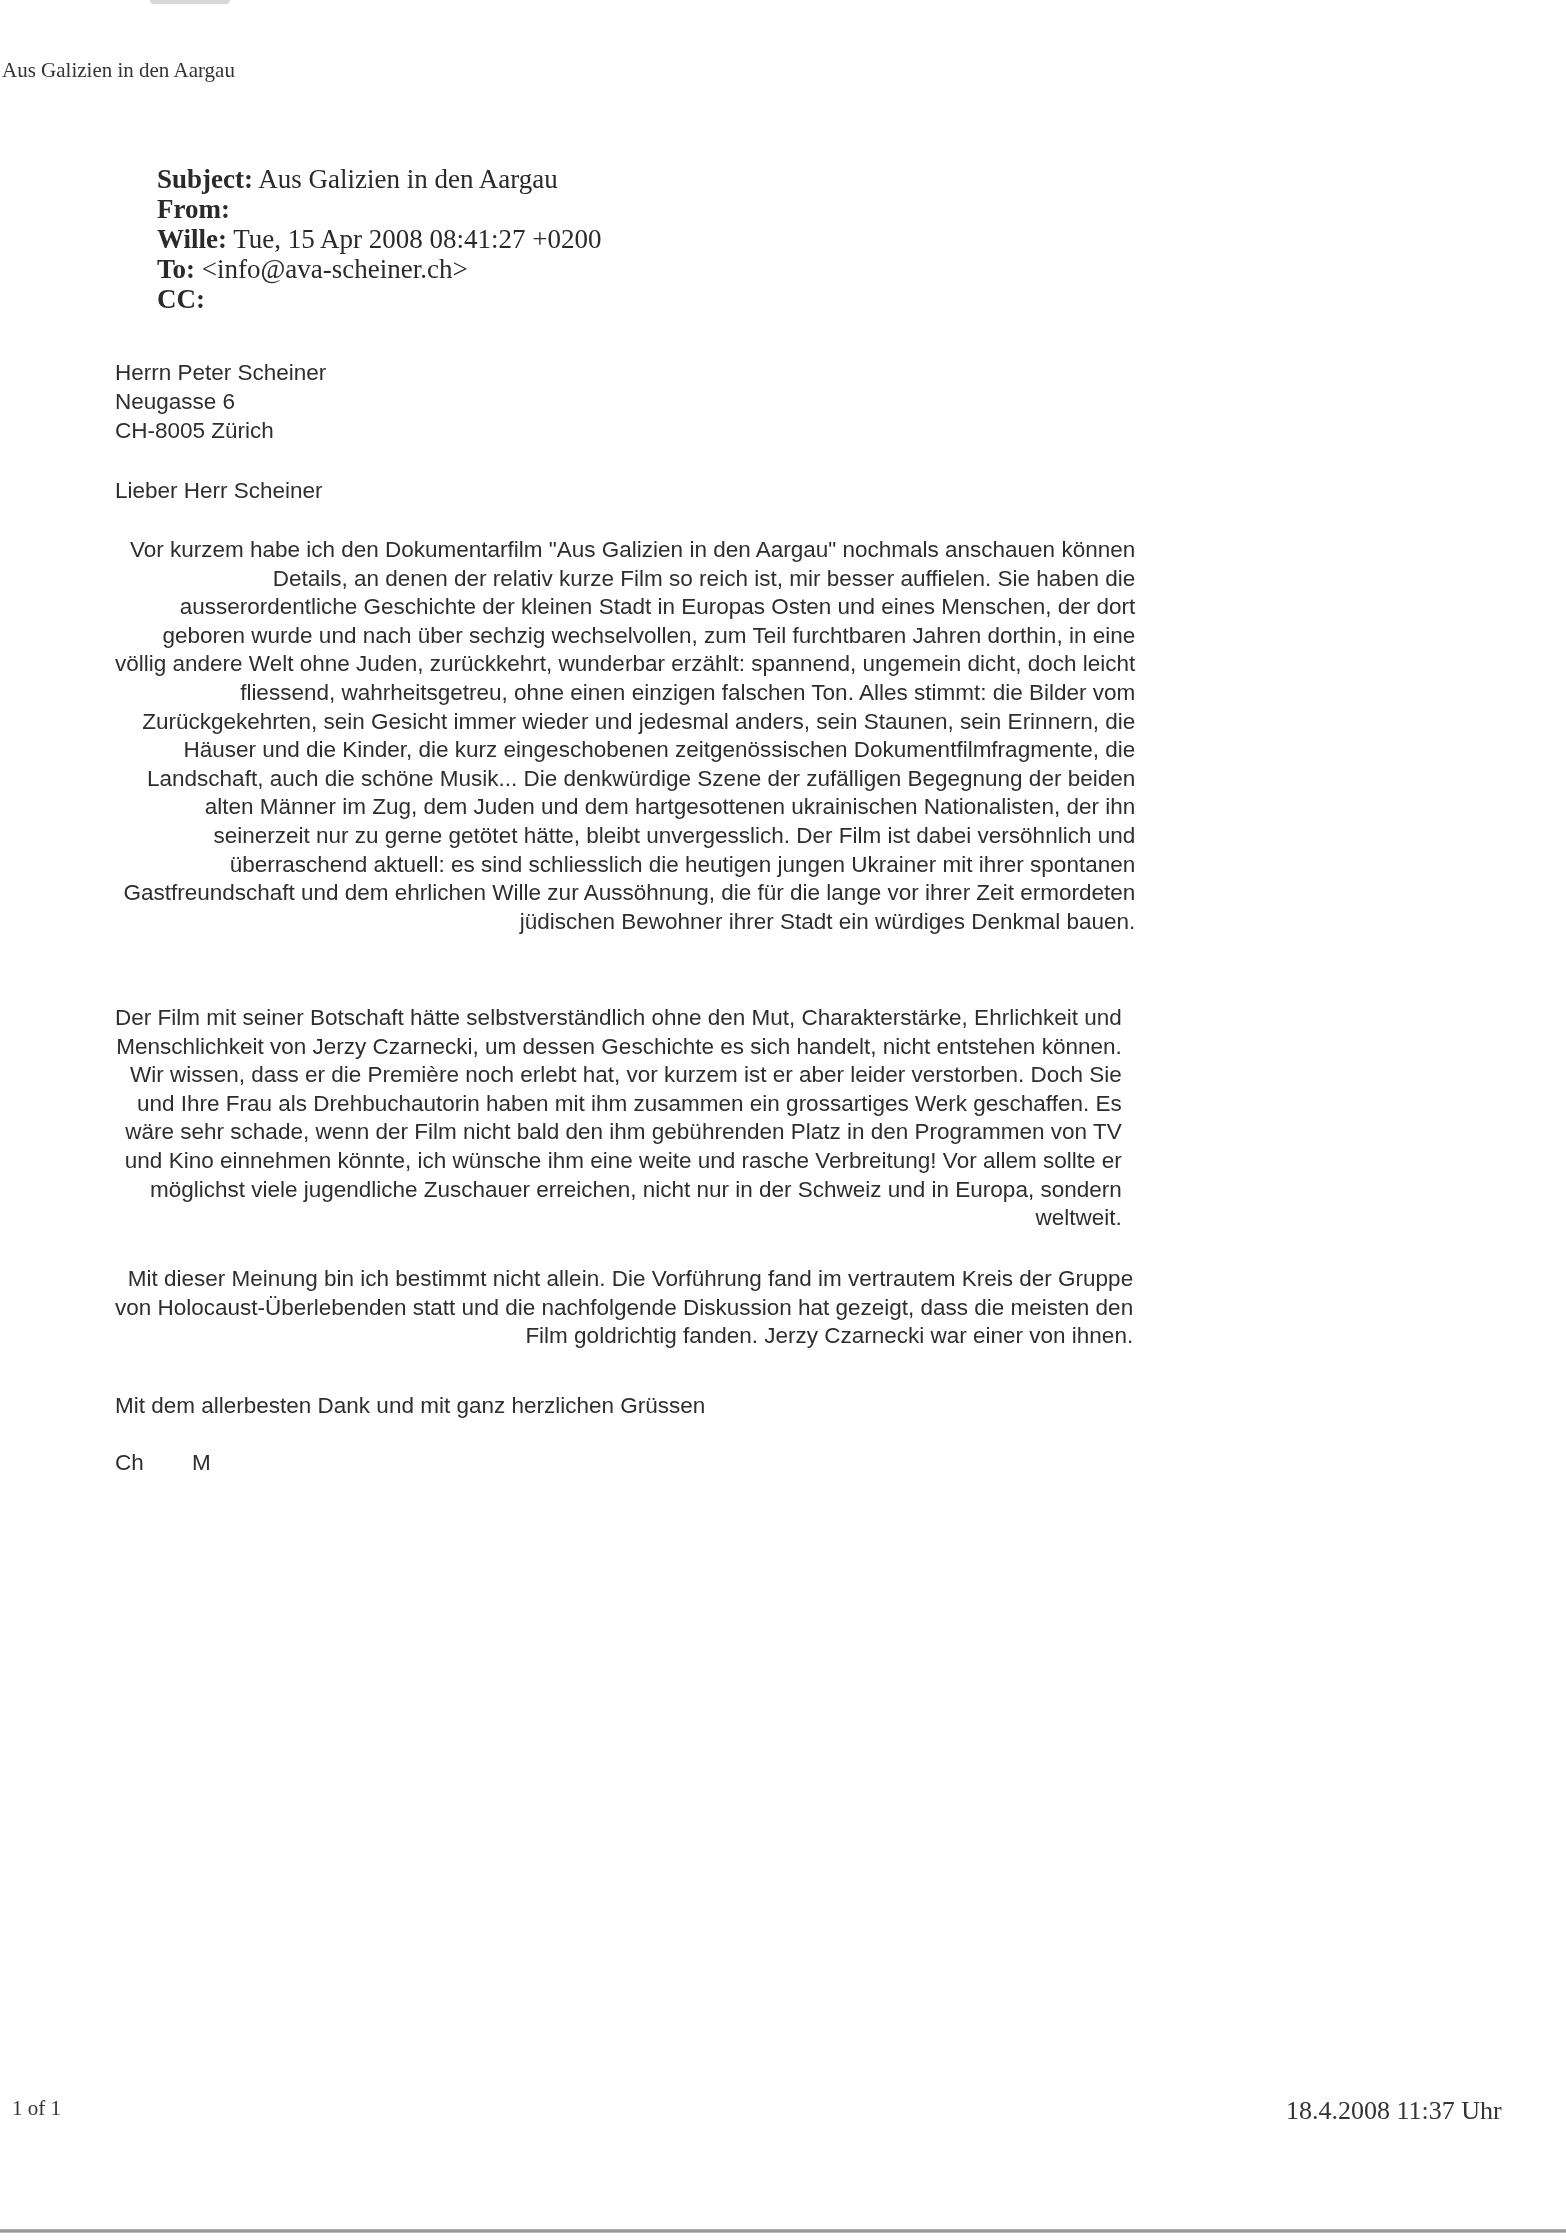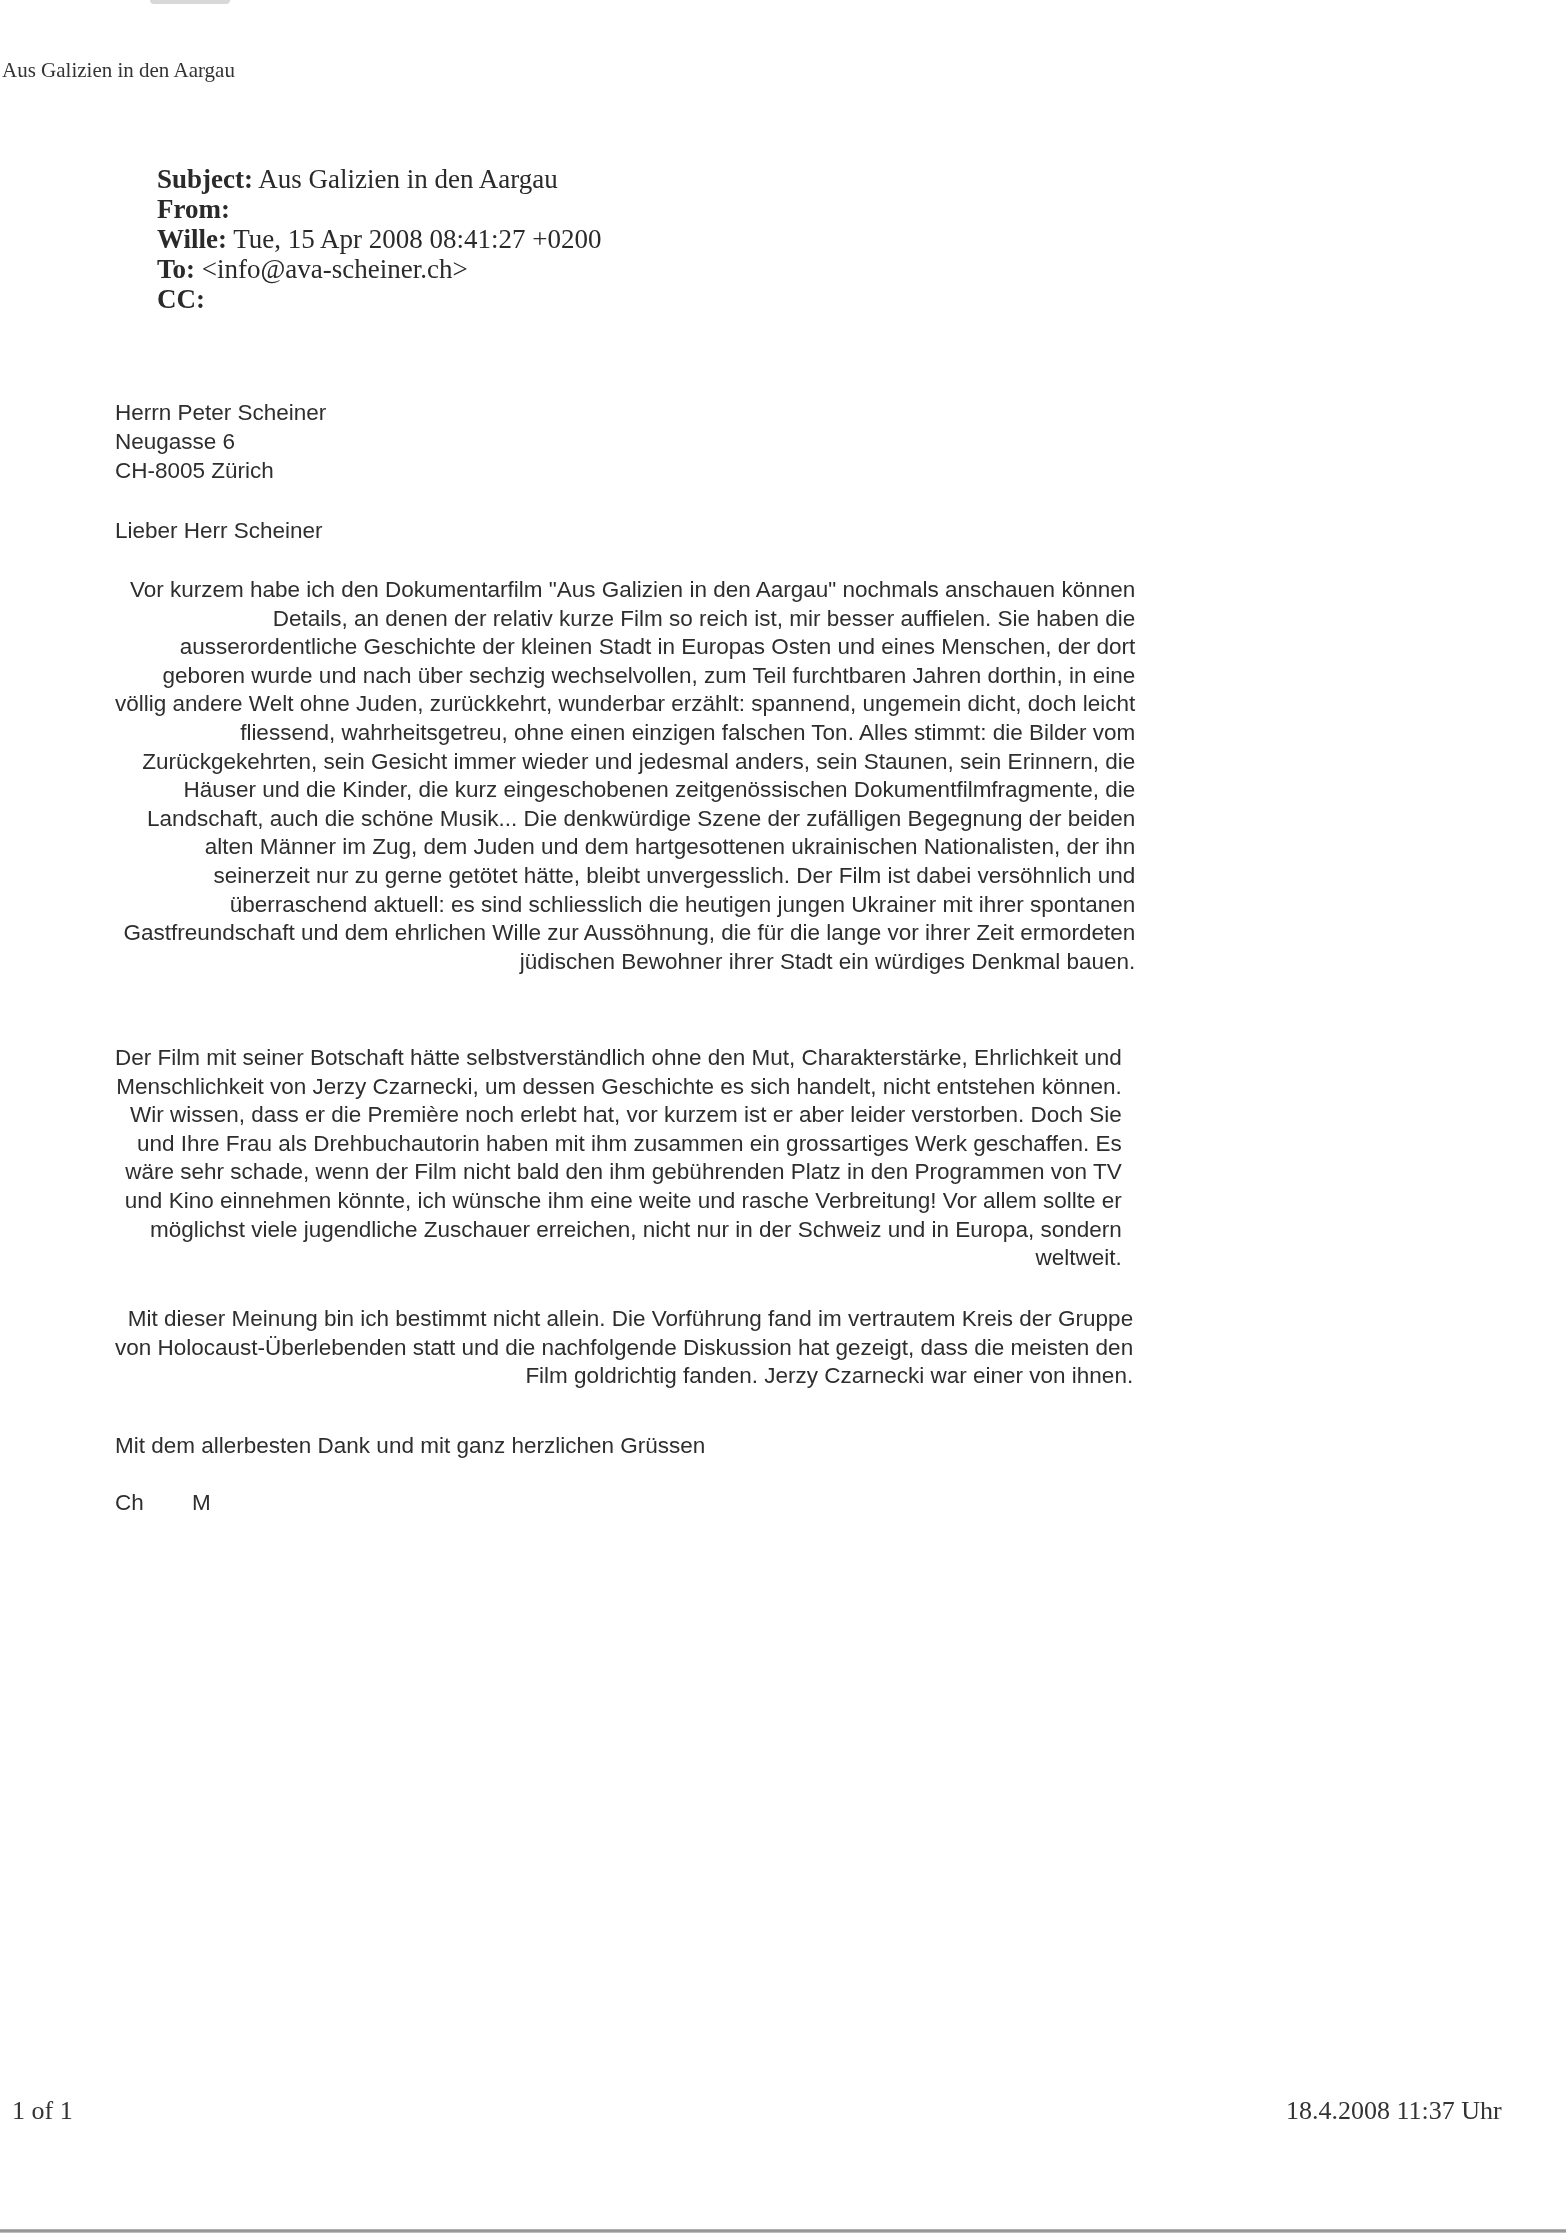--- a/index.html
+++ b/index.html
@@ -11,36 +11,36 @@
     position: absolute; left: 2px; top: 58px;
     font-family: "Liberation Serif", serif; font-size: 21px; color: #333;
   }
   .header {
     position: absolute; left: 113px; top: 164px;
     font-family: "Liberation Serif", serif; font-size: 27px; line-height: 30px; color: #2a2a2a;
   }
   .header .row { white-space: nowrap; }
   .header .lbl { font-weight: bold; margin-left: 44px; }
   .sans {
-    font-family: "Liberation Sans", sans-serif; font-size: 22.5px; color: #2e2e2e; margin-top: 40px;
+    font-family: "Liberation Sans", sans-serif; font-size: 22.5px; color: #2e2e2e;
   }
   .address { position: absolute; left: 115px; top: 358px; line-height: 29px; }
   .greeting { position: absolute; left: 115px; top: 478px; }
   .para { position: absolute; left: 115px; line-height: 28.6px; white-space: nowrap; }
   .para .ln { display: block; text-align: right; }
   #p1 { top: 536px; }
   #p2 { top: 1004px; }
   #p3 { top: 1265px; }
   .closing { position: absolute; left: 115px; top: 1393px; }
   .signature { position: absolute; left: 115px; top: 1450px; word-spacing: 0; }
   .signature span { display: inline-block; }
   .signature .sig2 { margin-left: 42px; }
   .footer-left {
     position: absolute; left: 12px; top: 2096px;
-    font-family: "Liberation Serif", serif; font-size: 26px; color: #333;
+    font-family: "Liberation Serif", serif; font-size: 21px; color: #333;
   }
   .footer-right {
     position: absolute; left: 1286px; top: 2096px;
     font-family: "Liberation Serif", serif; font-size: 26px; color: #333;
   }
   .scan-edge {
     position: absolute; left: 0; top: 2229px; width: 1566px; height: 4px;
     background: linear-gradient(to bottom, #bdbdbd, #8a8a8a, #cfcfcf);
   }
   .scan-mark {

